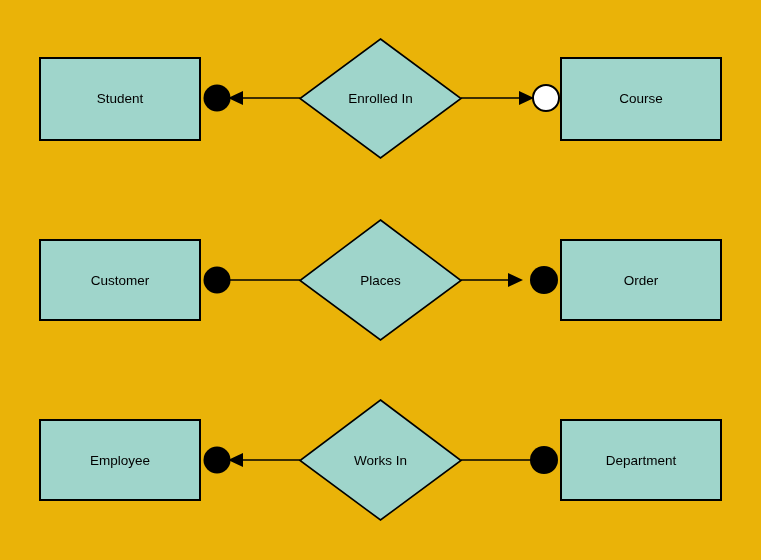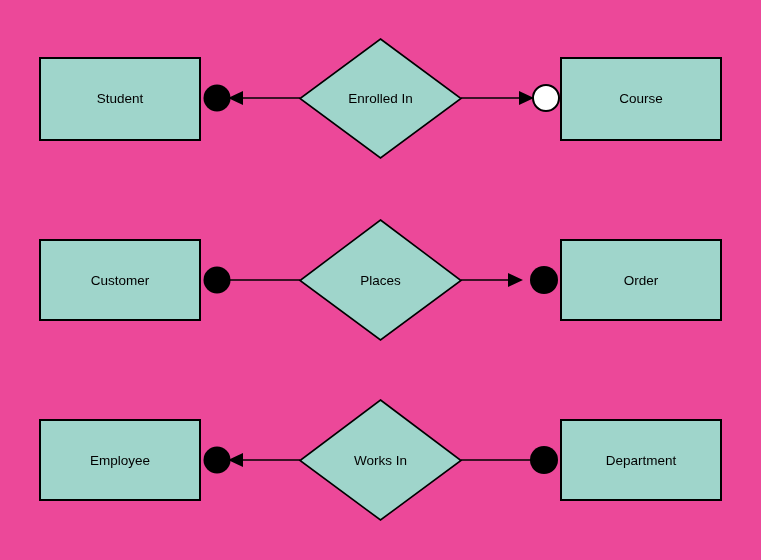--- a/index.html
+++ b/index.html
@@ -10,21 +10,21 @@
   body {
     width: 761px;
     height: 560px;
     font-family: "Liberation Sans", sans-serif;
     overflow: hidden;
   }
   #er-canvas {
     position: relative;
     width: 761px;
     height: 560px;
-    background: #ec4899;
+    background: #eab308;
   }
   svg.er-svg {
     position: absolute;
     left: 0;
     top: 0;
     width: 761px;
     height: 560px;
     display: block;
   }
   .entity-rect {

